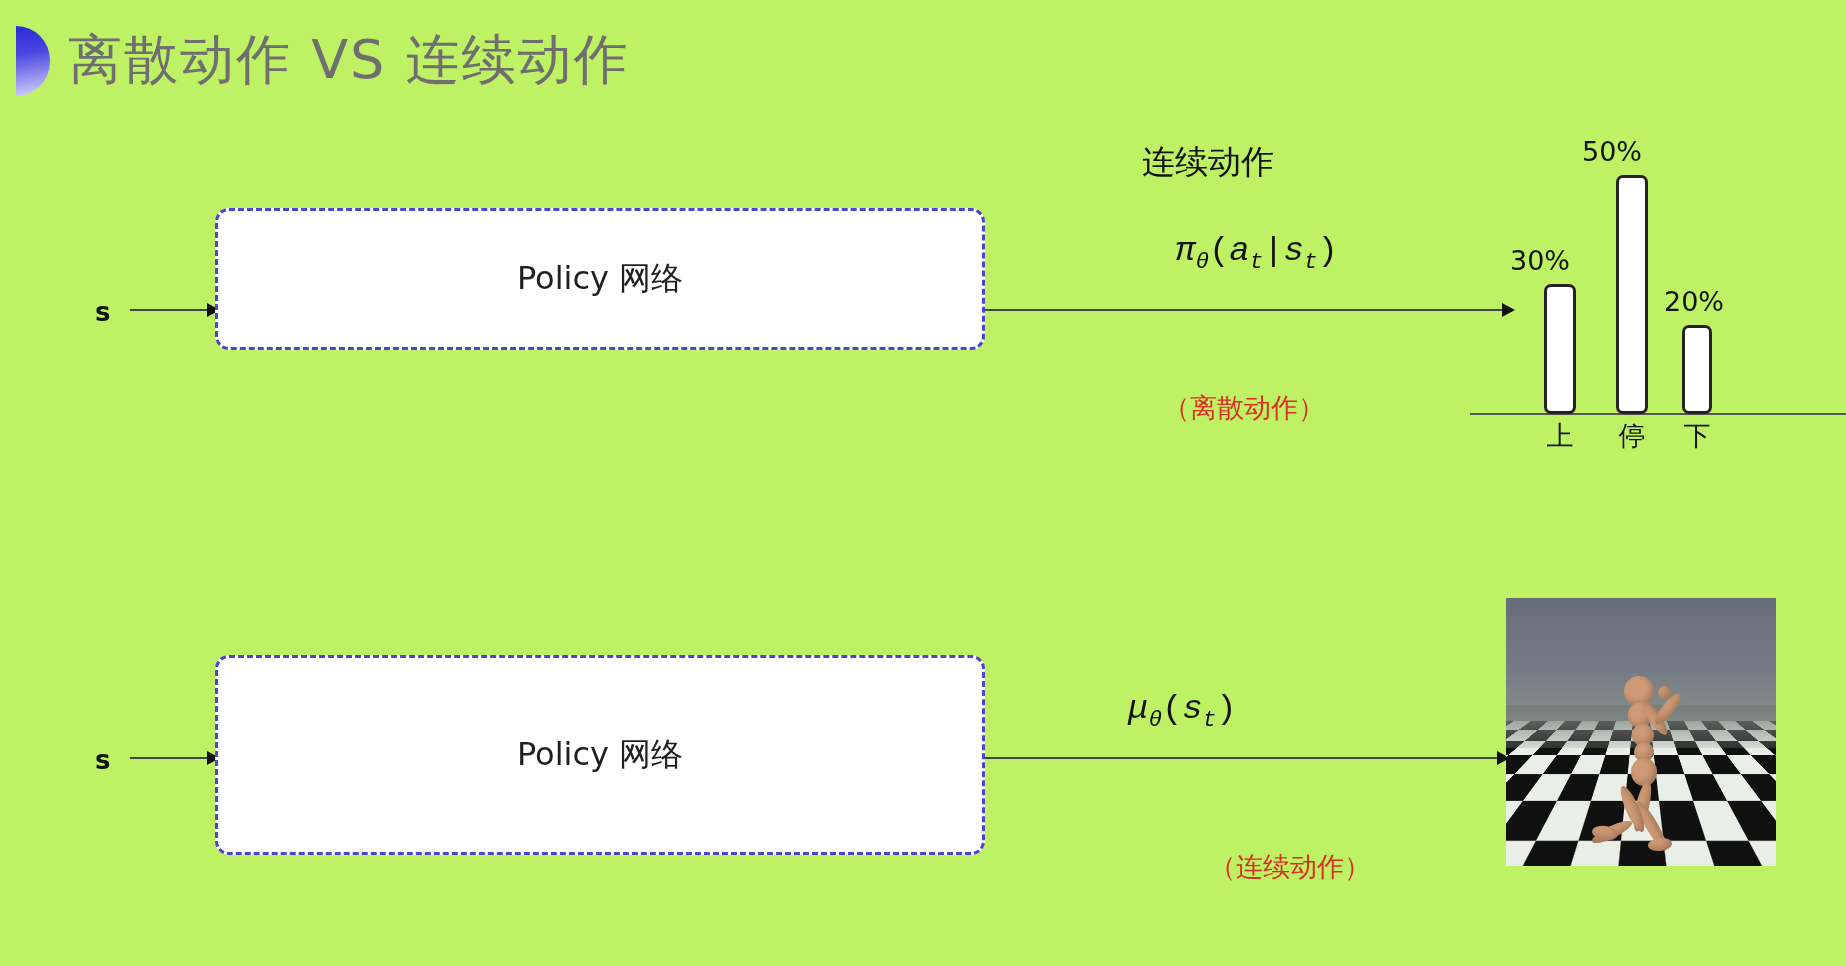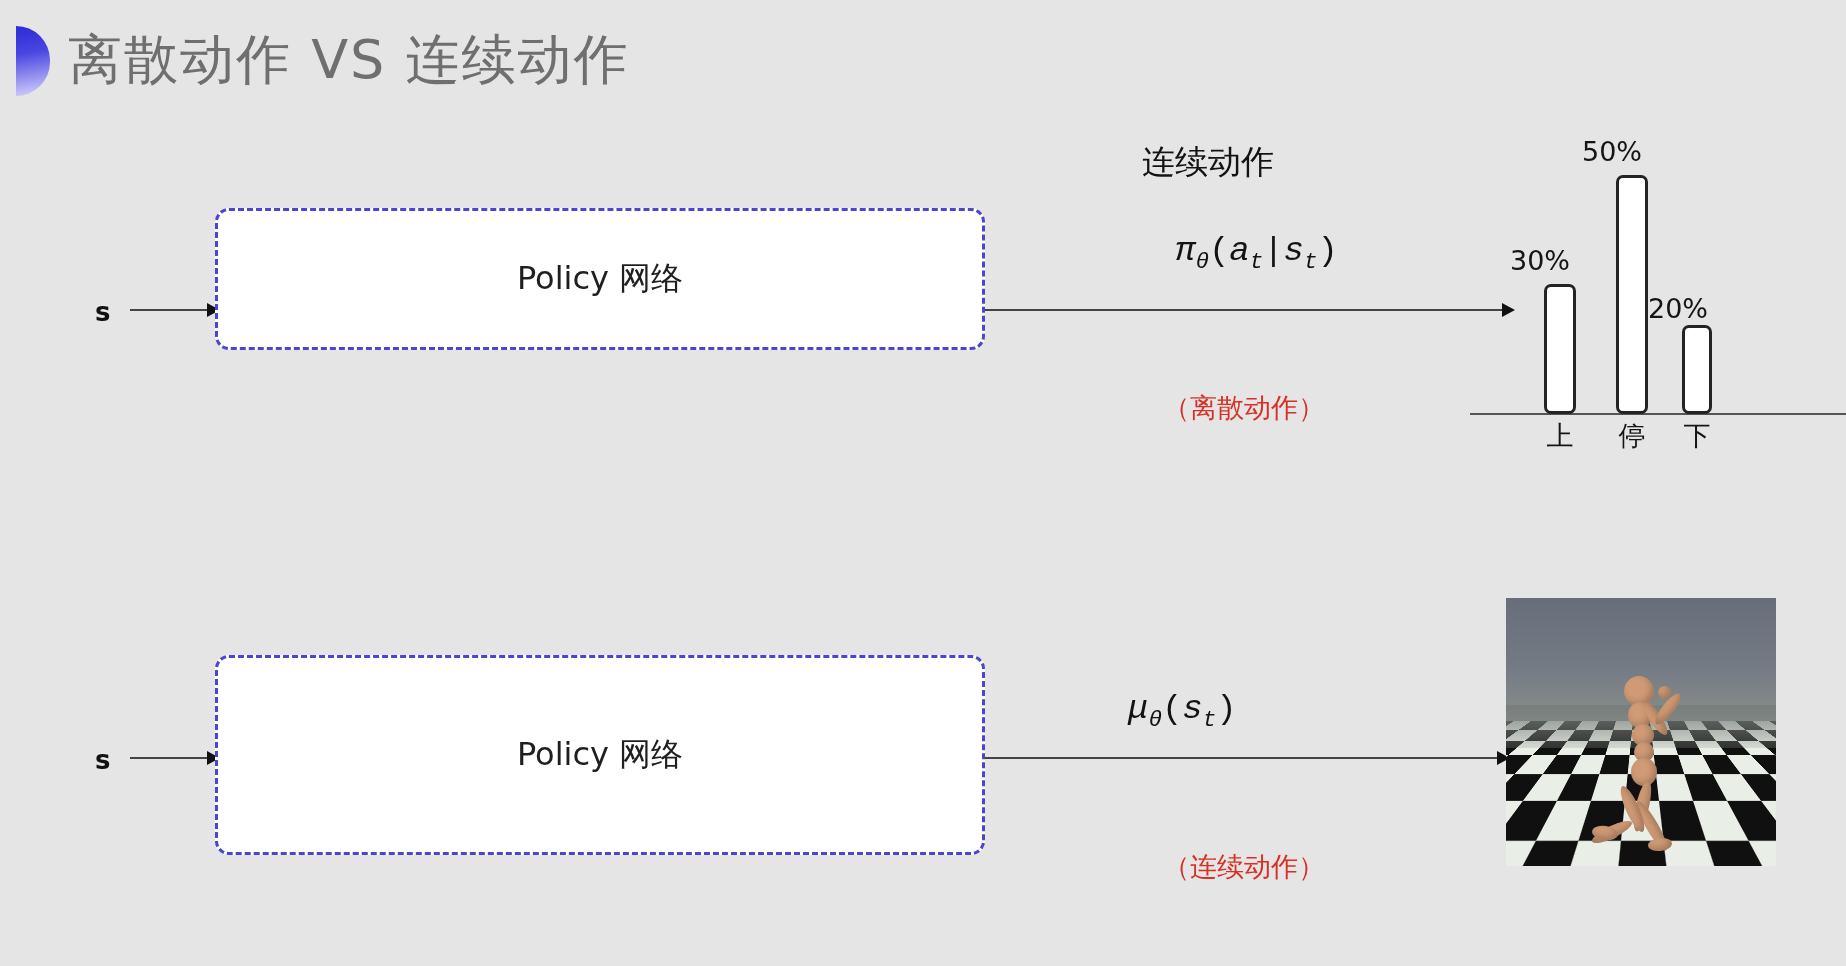--- a/index.html
+++ b/index.html
@@ -2,21 +2,21 @@
 <html><head>
 <meta charset="utf-8">
 <title>Slide</title>
 <style>
   html,body{margin:0;padding:0;background:#ffffff;}
   body{
     width:1846px;height:966px;position:relative;overflow:hidden;
     font-family:"Liberation Sans","DejaVu Sans",sans-serif;
     background:#ffffff;
   }
-  .slide{position:absolute;inset:0;background:#e5e5e5;}
+  .slide{position:absolute;inset:0;background:#bef264;}
 
   
   .title-deco{
     position:absolute;left:16px;top:26px;width:34px;height:70px;
     border-radius:0 70px 70px 0;
     background:linear-gradient(170deg,#2b2bd8 0%,#4a46e0 38%,#8a87ef 66%,#d9d8fa 100%);
   }
   .title-text{
     position:absolute;left:68px;top:24px;
     font-size:54px;line-height:72px;letter-spacing:2px;
@@ -89,21 +89,21 @@
     position:absolute;font-size:27px;color:#d93025;white-space:nowrap;
     font-family:"DejaVu Sans","Liberation Sans",sans-serif;
     margin-top:34px;
   }
   #anno-title-top{left:1142px;top:140px;}
   #anno-formula-top{left:1175px;top:232px;}
   #anno-red-top{left:1163px;top:356px;}
 
   #anno-title-bottom{left:1142px;top:620px;}
   #anno-formula-bottom{left:1128px;top:690px;}
-  #anno-red-bottom{left:1163px;top:815px;}
+  #anno-red-bottom{left:1209px;top:815px;}
 
   
   #bar-chart{position:absolute;left:1470px;top:110px;width:376px;height:350px;}
   #bar-chart .axis{
     position:absolute;left:0;bottom:45px;width:376px;height:2px;background:#555;
   }
   #bar-chart .bar{
     position:absolute;bottom:46px;background:#ffffff;
     border:3px solid #232323;border-radius:7px;box-sizing:border-box;
   }
@@ -119,21 +119,21 @@
   
   #bar-0{left:74px;width:32px;height:130px;}
   #val-0{left:40px;bottom:184px;}
   #cat-0{left:62px;width:56px;}
   
   #bar-1{left:146px;width:32px;height:239px;}
   #val-1{left:112px;bottom:293px;}
   #cat-1{left:134px;width:56px;}
   
   #bar-2{left:212px;width:30px;height:89px;}
-  #val-2{left:178px;bottom:136px;}
+  #val-2{left:178px;bottom:143px;padding-left:16px;}
   #cat-2{left:199px;width:56px;}
 
   
   #humanoid-figure{
     position:absolute;left:1506px;top:598px;width:270px;height:268px;
     overflow:hidden;background:#6d737d;
   }
   #humanoid-figure .sky{
     position:absolute;left:0;top:0;width:100%;height:48%;
     background:linear-gradient(180deg,#686e79 0%,#757b85 55%,#8b9089 100%);

